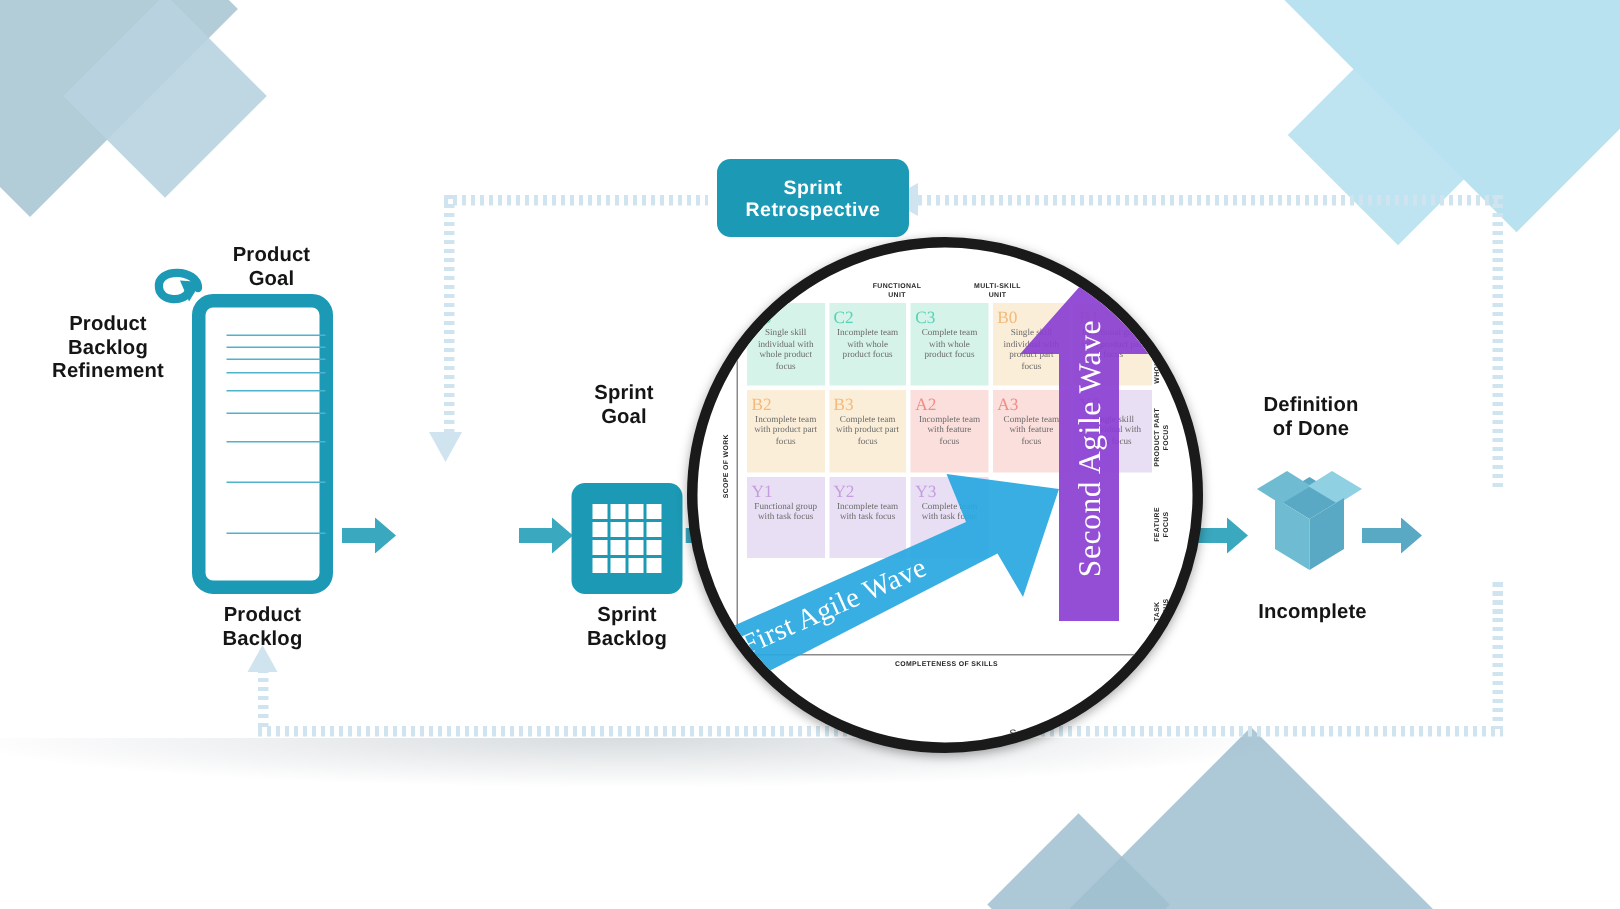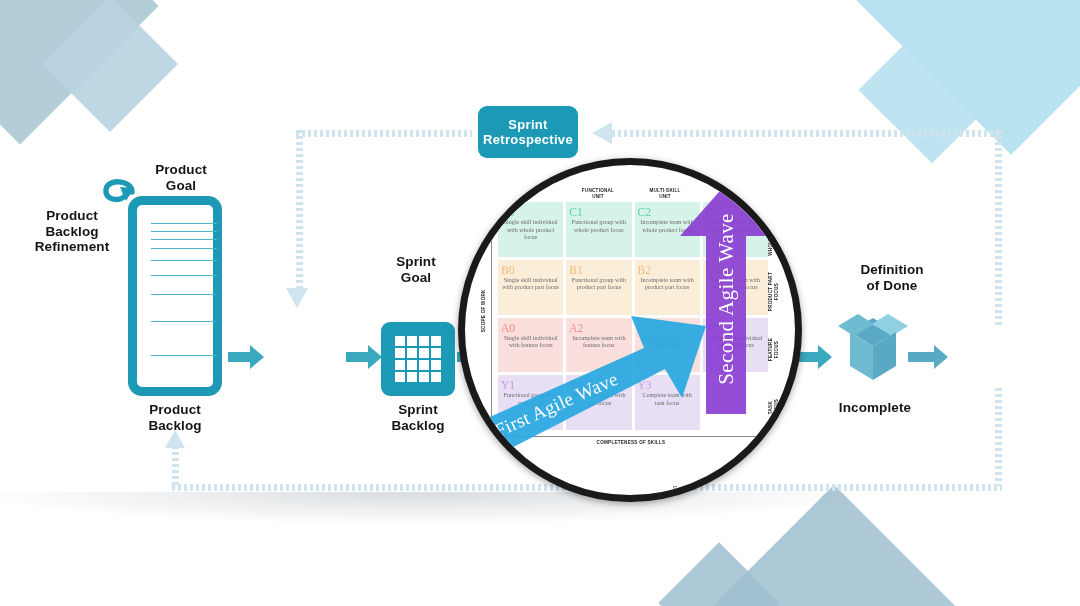--- a/index.html
+++ b/index.html
@@ -103,21 +103,21 @@
   }
   #lens-inner { position: absolute; left: -7px; top: -7px; width: 344px; height: 344px; }
 
   
   #matrix {
     position: absolute; left: 18px; top: 30px; width: 306px; height: 268px;
   }
   .m-grid {
     position: absolute; left: 22px; top: 14px; width: 270px; height: 228px;
     display: grid;
-    grid-template-columns: repeat(4, 1fr);
+    grid-template-columns: repeat(5, 1fr);
     grid-template-rows: repeat(4, 1fr);
     gap: 3px;
   }
   .m-cell { position: relative; padding: 4px 3px 0; overflow: hidden; }
   .m-code {
     font-family: "Liberation Serif", serif;
     font-size: 11.5px;
     line-height: 12px;
     display: block;
     margin-bottom: 1px;
@@ -276,28 +276,28 @@
     </div>
   </div>
 
   <div class="cap abs" style="left:368px; top:402px; width:100px;">Sprint
 Backlog</div>
 
   <svg class="abs" style="left:457px; top:345px; width:36px; height:24px;" viewBox="0 0 36 24">
     <path d="M0 7 H22 V0 L36 12 L22 24 V17 H0 Z" fill="#3aa8bf"></path>
   </svg>
 
-  <div class="teal-box abs" style="left:478px; top:106px; width:100px; height:52px;">Sprint
+  <div class="teal-box abs" style="left:478px; top:106px; width:128px; height:52px;">Sprint
 Retrospective</div>
 
   <svg class="abs" style="left:796px; top:345px; width:36px; height:24px;" viewBox="0 0 36 24">
     <path d="M0 7 H22 V0 L36 12 L22 24 V17 H0 Z" fill="#3aa8bf"></path>
   </svg>
 
-  <div class="cap abs" style="left:836px; top:262px; width:112px;text-align:center;">Definition
+  <div class="cap abs" style="left:818px; top:262px; width:112px;text-align:center;">Definition
 of Done</div>
 
   <svg class="incr" style="left:830px; top:308px;" viewBox="0 0 86 78">
     <polygon points="43,10 66,24 43,38 20,24" fill="#5aa9c4"></polygon>
     <polygon points="8,18 28,6 44,16 24,28" fill="#6fbbd2"></polygon>
     <polygon points="78,18 58,6 42,16 62,28" fill="#8fd0e2"></polygon>
     <polygon points="20,24 43,38 43,72 20,58" fill="#6fbbd2"></polygon>
     <polygon points="66,24 43,38 43,72 66,58" fill="#5aa9c4"></polygon>
   </svg>
 
@@ -332,24 +332,20 @@
 FOCUS</div>
         <div class="ax-label" style="left:272px; top:214px; width:52px; transform:rotate(-90deg);">TASK
 FOCUS</div>
 
         <div class="m-grid">
           <div class="m-cell row-c">
             <span class="m-code">C0</span>
             <span class="m-txt">Single skill individual with whole product focus</span>
           </div>
           <div class="m-cell row-c">
-            <span class="m-code">C1</span>
-            <span class="m-txt">Functional group with whole product focus</span>
-          </div>
-          <div class="m-cell row-c">
             <span class="m-code">C2</span>
             <span class="m-txt">Incomplete team with whole product focus</span>
           </div>
           <div class="m-cell row-c">
             <span class="m-code">C3</span>
             <span class="m-txt">Complete team with whole product focus</span>
           </div>
 
           <div class="m-cell row-b">
             <span class="m-code">B0</span>
@@ -361,24 +357,20 @@
           </div>
           <div class="m-cell row-b">
             <span class="m-code">B2</span>
             <span class="m-txt">Incomplete team with product part focus</span>
           </div>
           <div class="m-cell row-b">
             <span class="m-code">B3</span>
             <span class="m-txt">Complete team with product part focus</span>
           </div>
 
-          <div class="m-cell row-a">
-            <span class="m-code">A0</span>
-            <span class="m-txt">Single skill individual with feature focus</span>
-          </div>
           <div class="m-cell row-a">
             <span class="m-code">A2</span>
             <span class="m-txt">Incomplete team with feature focus</span>
           </div>
           <div class="m-cell row-a">
             <span class="m-code">A3</span>
             <span class="m-txt">Complete team with feature focus</span>
           </div>
 
           <div class="m-cell row-y">

